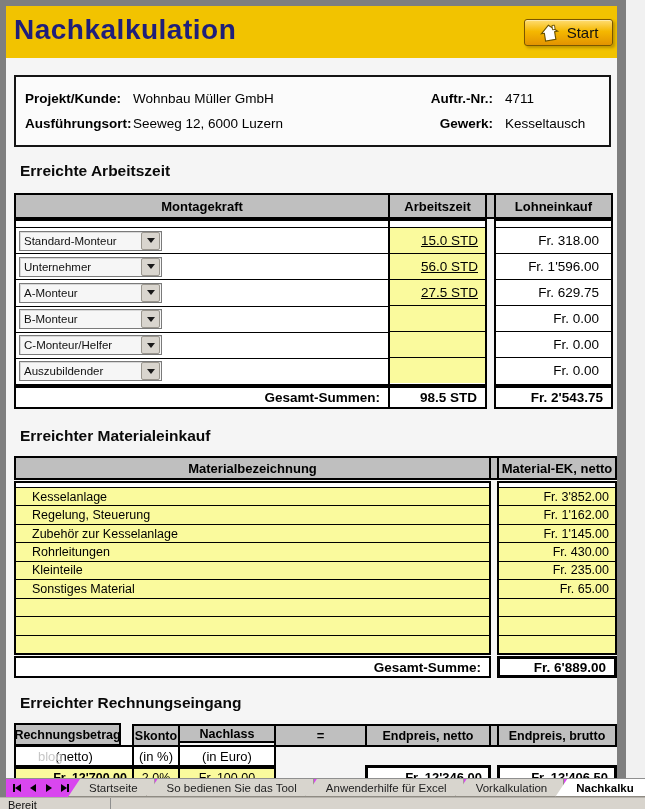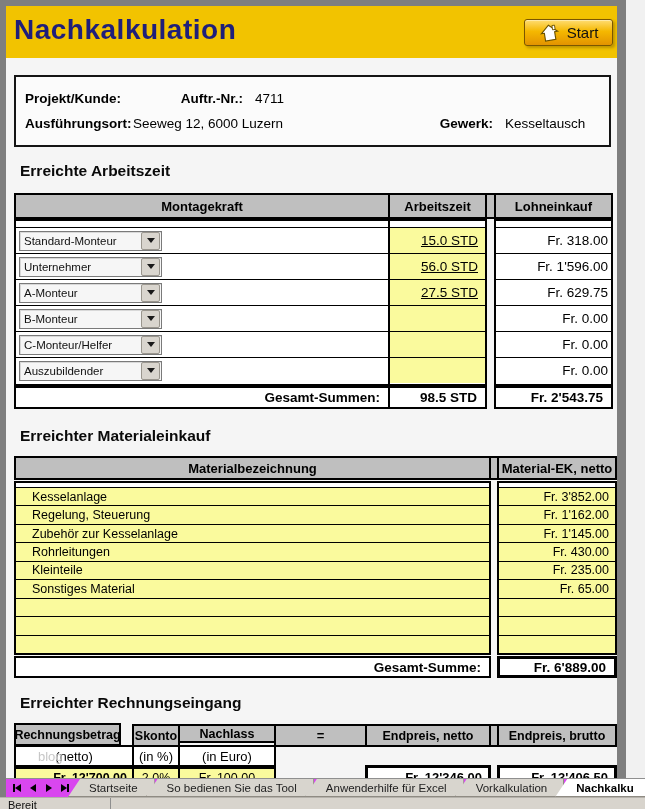--- a/index.html
+++ b/index.html
@@ -35,21 +35,21 @@
   .section-heading { font-size:15.5px; font-weight:bold; color:#0A0A0A; }
 
   .hdr-cell { background:#BFBFBF; border:2px solid #000; display:flex; align-items:center; justify-content:center;
               font-weight:bold; font-size:13px; color:#000; }
   .colbox { border:2px solid #000; background:#FFF; display:flex; flex-direction:column; }
   .colbox .spacer { height:6px; background:#FFF; flex:none; }
 
   
   .az-row { height:26px; flex:none; border-top:1px solid #000; display:flex; align-items:center; }
   .az-cell-yellow { background:#FAFA9D; justify-content:flex-end; padding-right:7px; font-size:13.5px;text-decoration:underline; }
-  .az-cell-white  { background:#FFF; justify-content:flex-end; padding-right:3px; font-size:13.5px; }
+  .az-cell-white  { background:#FFF; justify-content:flex-end; padding-right:12px; font-size:13.5px; }
   .combo { margin-left:3px; width:143px; height:20px; border:1px solid #7A7A7A; background:#F6F6F6;
            display:flex; align-items:center; box-shadow:inset 1px 1px 0 #D8D8D8; cursor:pointer; }
   .combo .txt { flex:1; font-size:11.5px; padding-left:4px; color:#111; white-space:nowrap; overflow:hidden; }
   .combo .btn { width:19px; height:18px; margin-right:1px; background:#D9D5CE; border:1px solid #9A968E;
                 border-radius:2px; display:flex; align-items:center; justify-content:center; }
   .tri-down { width:0; height:0; border-left:4px solid transparent; border-right:4px solid transparent; border-top:5px solid #1a1a1a; }
   .total-cell { border:2px solid #000; background:#FFF; font-weight:bold; font-size:13.5px;
                 display:flex; align-items:center; justify-content:flex-end; padding-right:8px; }
 
   
@@ -95,39 +95,40 @@
   <svg width="21" height="19" viewBox="0 0 24 22">
     <path d="M2.5 11 L12 2.5 L21.5 11 L18 11 L18 20 L6 20 L6 11 Z" fill="#FFFFFF" stroke="#6B5200" stroke-width="1.3"></path>
     <rect x="16" y="3.5" width="3" height="5" fill="#FFFFFF" stroke="#6B5200" stroke-width="1"></rect>
   </svg>
   <span class="lbl">Start</span>
 </div>
 
 <div id="project-box" class="abs">
   <div class="proj-row">
     <span class="l1">Projekt/Kunde:</span>
+    <span class="v1">Wohnbau Müller GmbH</span>
     <span class="l2">Auftr.-Nr.:</span>
     <span class="v2">4711</span>
   </div>
   <div class="proj-row">
     <span class="l1">Ausführungsort:</span>
     <span class="v1">Seeweg 12, 6000 Luzern</span>
     <span class="l2">Gewerk:</span>
     <span class="v2">Kesseltausch</span>
   </div>
 </div>
 
 <div class="abs section-heading" style="left:20px; top:162px;">Erreichte Arbeitszeit</div>
 
 <div class="abs hdr-cell" style="left:14px; top:193px; width:376px; height:26px;">Montagekraft</div>
 <div class="abs hdr-cell" style="left:388px; top:193px; width:99px; height:26px;">Arbeitszeit</div>
 <div class="abs hdr-cell" style="left:485px; top:193px; width:11px; height:26px;"></div>
 <div class="abs hdr-cell" style="left:494px; top:193px; width:119px; height:26px;">Lohneinkauf</div>
 
-<div class="abs colbox" style="left:14px; top:219px; width:376px; height:167px;">
+<div class="abs colbox" style="left:14px; top:219px; width:376px; height:167px;justify-content:space-between;">
   <div class="spacer"></div>
   <div class="az-row">
     <div class="combo">
       <span class="txt">Standard-Monteur</span>
       <span class="btn">
           <span class="tri-down"></span>
         </span>
     </div>
   </div>
   <div class="az-row">

